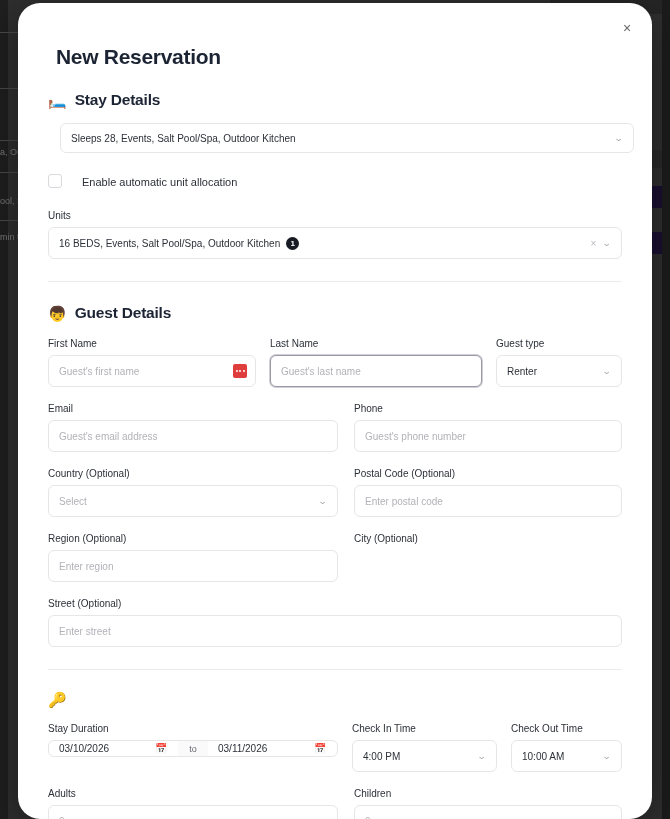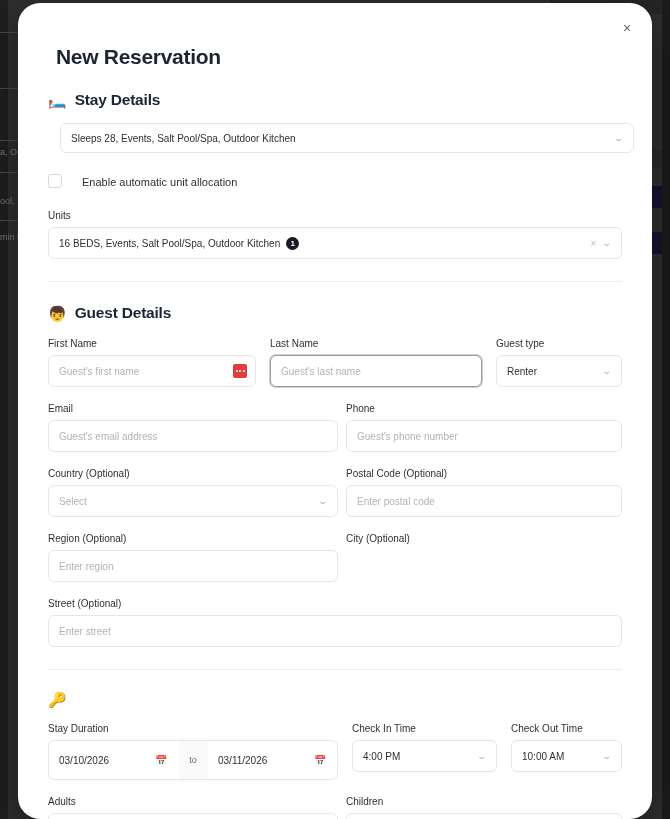--- a/index.html
+++ b/index.html
@@ -106,29 +106,29 @@
     border-radius: 50%; background: #171a23; color: #fff;
     font-size: 8px; font-weight: bold; margin-left: 6px;
   }
 
   
   .row { display: flex; gap: 14px; margin-top: 16px; }
   .col-3a { width: 208px; flex: none; }
   .col-3b { width: 212px; flex: none; }
   .col-3c { flex: 1; }
 
-  .row2 { display: flex; gap: 8px; margin-top: 16px; }
+  .row2 { display: flex; gap: 16px; margin-top: 16px; }
   .c-half { width: 290px; flex: none; }
   .c-half2 { flex: 1; }
 
   
   .daterange {
     display: flex; align-items: center;
     border: 1px solid #e6e6e6; border-radius: 6px;
-    height: 40px; overflow: hidden; background: #fff;
+    height: 17px; overflow: hidden; background: #fff;
   }
   .dr-cell {
     flex: 1; display: flex; align-items: center;
     padding: 0 10px; font-size: 10px; color: #2c3038; height: 100%;
   }
   .dr-cell .cal { margin-left: auto; color: #b6b6bd; font-size: 10px; }
   .dr-to {
     width: 30px; text-align: center; font-size: 9px; color: #6a6a72;
     background: #fafafa; height: 100%;
     display: flex; align-items: center; justify-content: center;

